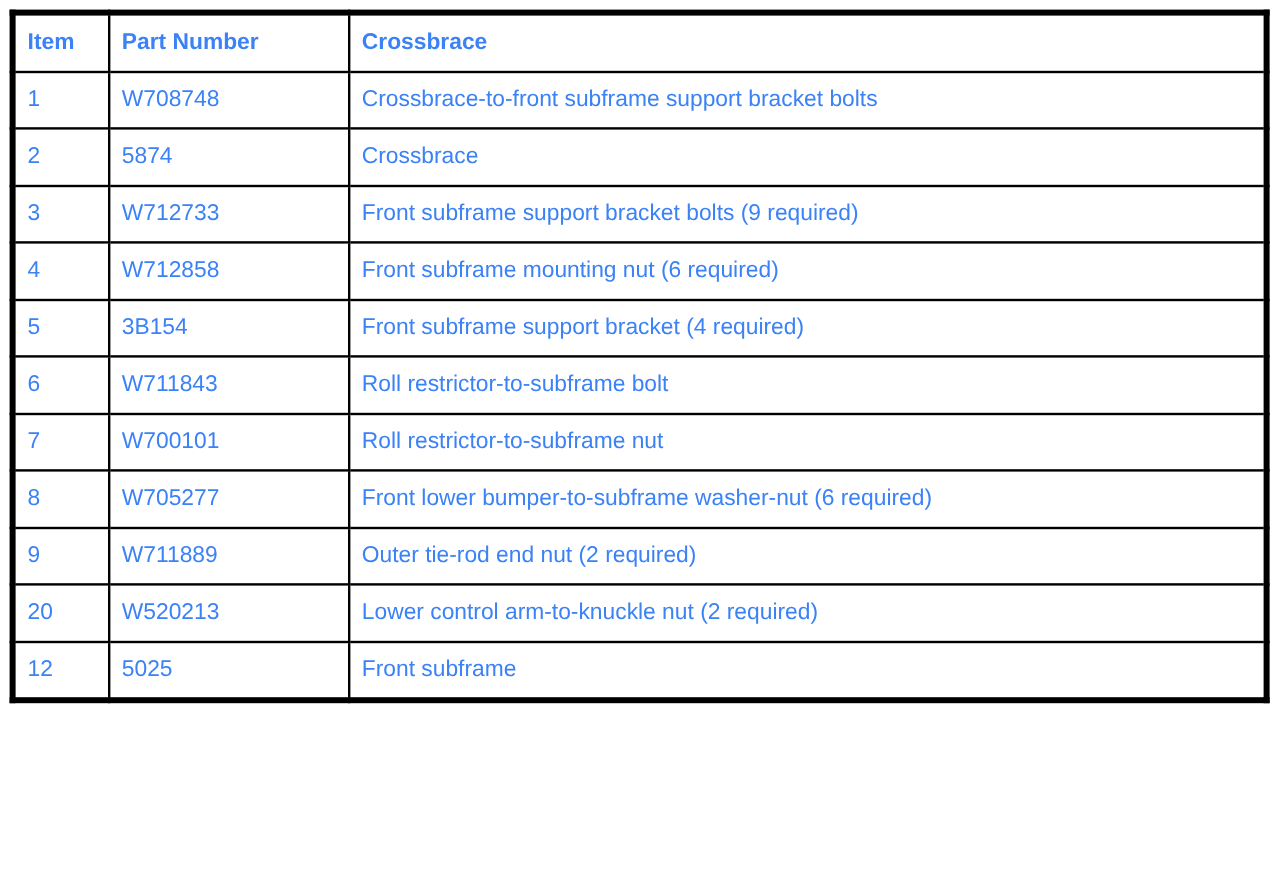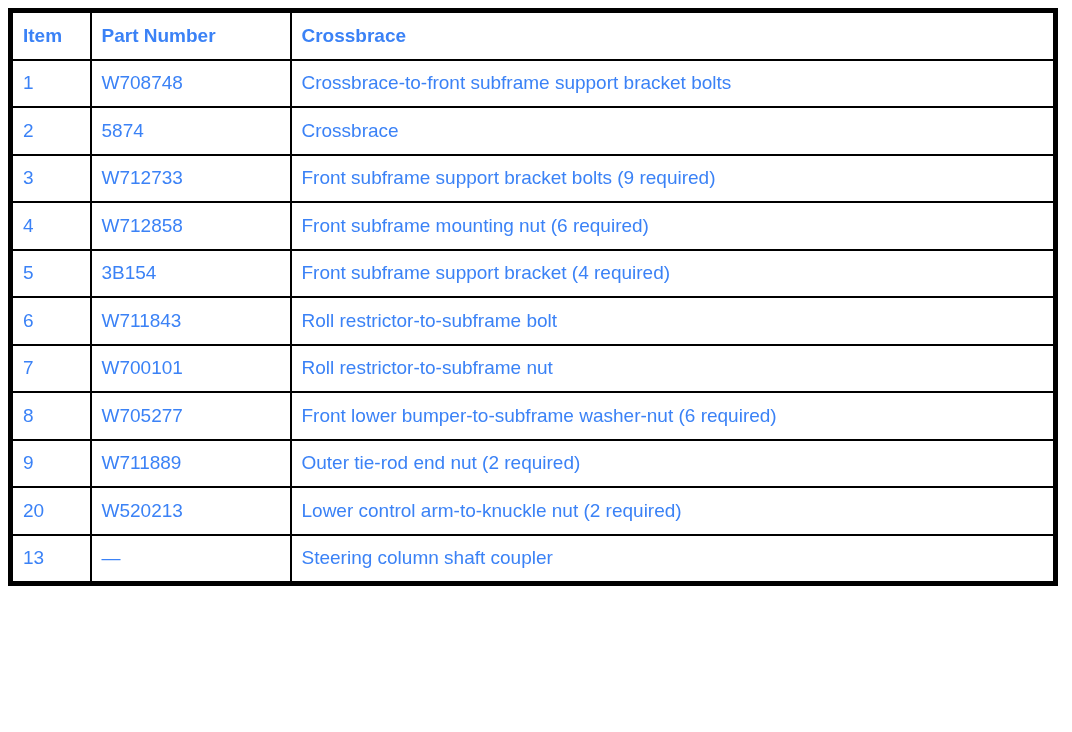--- a/index.html
+++ b/index.html
@@ -107,19 +107,19 @@
           <td>9</td>
           <td>W711889</td>
           <td>Outer tie-rod end nut (2 required)</td>
         </tr>
         <tr>
           <td>20</td>
           <td>W520213</td>
           <td>Lower control arm-to-knuckle nut (2 required)</td>
         </tr>
         <tr>
-          <td>13</td>
-          <td>—</td>
-          <td>Steering column shaft coupler</td>
+          <td>12</td>
+          <td>5025</td>
+          <td>Front subframe</td>
         </tr>
       </tbody>
   </table>
 </div>
 
 </body></html>

